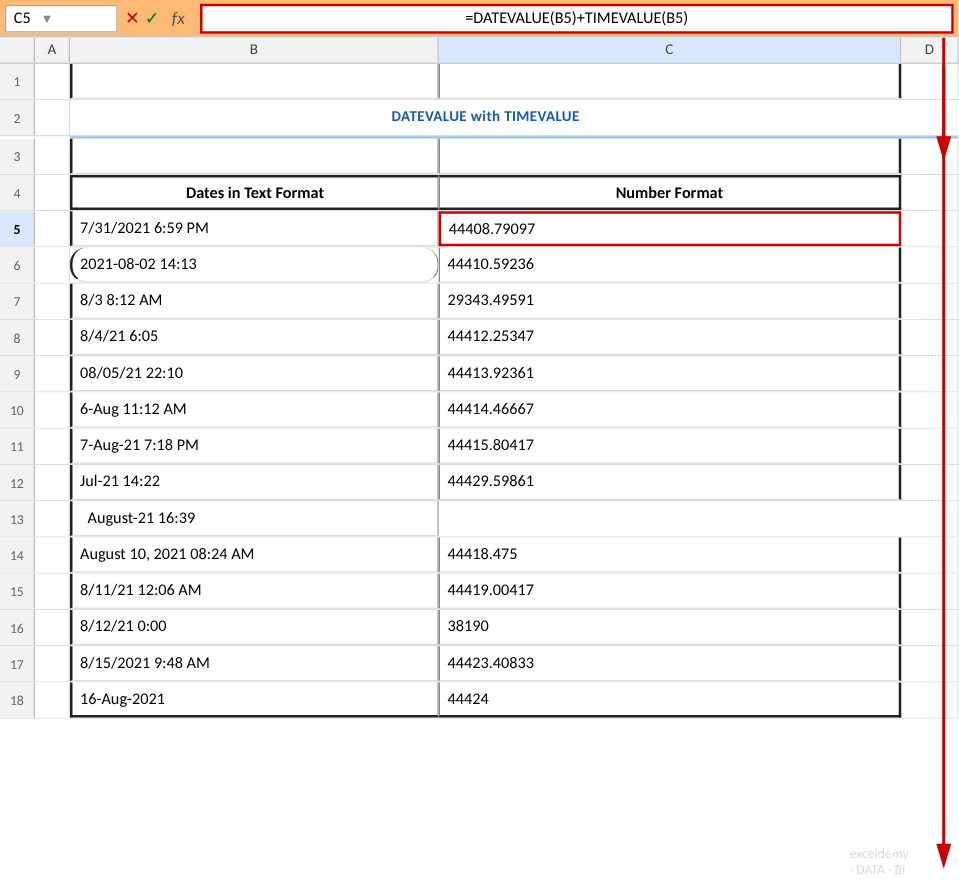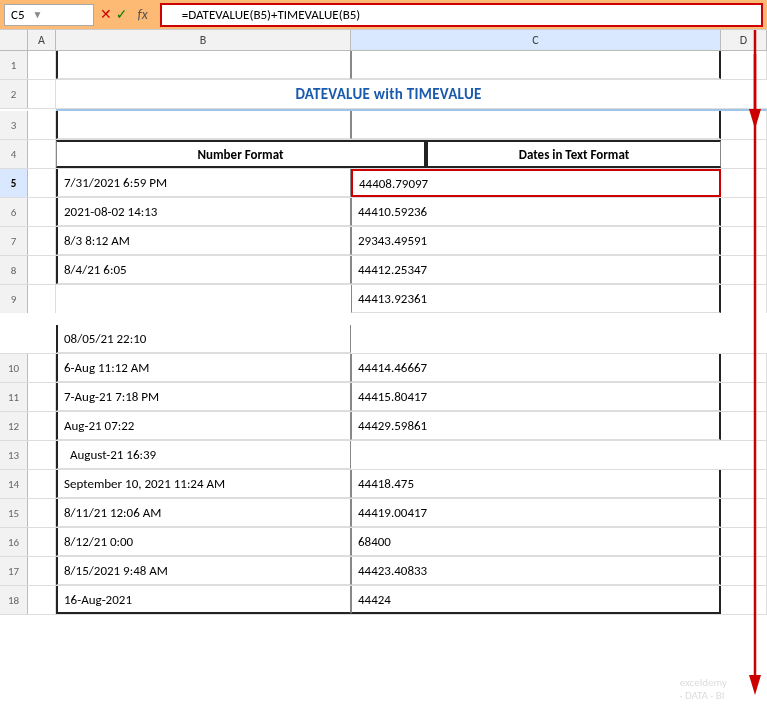--- a/index.html
+++ b/index.html
@@ -50,25 +50,26 @@
       color: #555;
       font-size: 14px;
       padding: 0 6px;
     }
     .formula-input {
       flex: 1;
       border: 2px solid #cc0000;
       height: 24px;
       display: flex;
       align-items: center;
-      padding: 0 20px;
+      padding: 0 6px;
       font-size: 13px;
       background: #fff;
       color: #000;
       font-family: Calibri, Arial, sans-serif;
+      justify-content: center;
     }
 
     
     .spreadsheet {
       display: flex;
       flex-direction: column;
       height: calc(712px - 30px);
       overflow: hidden;
       position: relative;
     }
@@ -154,21 +155,21 @@
       position: relative;
     }
     .cell.col-d {
       flex: 1;
     }
 
     
     .title-cell {
       font-weight: bold;
       color: #1a5aad;
-      font-size: 15px;
+      font-size: 12px;
       justify-content: center;
       letter-spacing: 0.3px;
     }
 
     
     .watermark {
       position: absolute;
       bottom: 10px;
       right: 40px;
       opacity: 0.15;
@@ -228,105 +229,105 @@
       <div class="grid-row">
         <div class="row-num">3</div>
         <div class="cell col-a"></div>
         <div class="cell col-b" style="border-left: 2px solid rgb(34, 34, 34); border-right: 1px solid rgb(136, 136, 136); border-bottom: 1px solid rgb(221, 221, 221);"></div>
         <div class="cell col-c" style="border-left: 1px solid rgb(136, 136, 136); border-right: 2px solid rgb(34, 34, 34); border-bottom: 1px solid rgb(221, 221, 221);"></div>
         <div class="cell col-d"></div>
       </div>
       <div class="grid-row">
         <div class="row-num">4</div>
         <div class="cell col-a"></div>
+        <div class="cell col-b" style="font-weight: bold; text-align: center; justify-content: center; border-width: 2px 1px 2px 2px; border-style: solid; border-color: rgb(34, 34, 34) rgb(136, 136, 136) rgb(34, 34, 34) rgb(34, 34, 34);">Dates in Text Format</div>
         <div class="cell col-c" style="font-weight: bold; text-align: center; justify-content: center; border-width: 2px 2px 2px 1px; border-style: solid; border-color: rgb(34, 34, 34) rgb(34, 34, 34) rgb(34, 34, 34) rgb(136, 136, 136);">Number Format</div>
-        <div class="cell col-b" style="font-weight: bold; text-align: center; justify-content: center; border-width: 2px 1px 2px 2px; border-style: solid; border-color: rgb(34, 34, 34) rgb(136, 136, 136) rgb(34, 34, 34) rgb(34, 34, 34);">Dates in Text Format</div>
         <div class="cell col-d"></div>
       </div>
       <div class="grid-row">
         <div class="row-num selected">5</div>
         <div class="cell col-a"></div>
         <div class="cell col-b" style="border-left: 2px solid rgb(34, 34, 34); border-right: 1px solid rgb(136, 136, 136); border-bottom: 1px solid rgb(221, 221, 221);">7/31/2021 6:59 PM</div>
         <div class="cell col-c" style="border: 2px solid rgb(204, 0, 0); z-index: 2;">44408.79097</div>
         <div class="cell col-d"></div>
       </div>
       <div class="grid-row">
         <div class="row-num">6</div>
         <div class="cell col-a"></div>
-        <div class="cell col-b" style="border-left: 2px solid rgb(34, 34, 34); border-right: 1px solid rgb(136, 136, 136); border-bottom: 1px solid rgb(221, 221, 221);">2021-08-02 14:13</div>
+        <div class="cell col-b" style="border-left: 2px solid rgb(34, 34, 34); border-right: 1px solid rgb(136, 136, 136); border-bottom: 1px solid rgb(221, 221, 221); border-radius: 13px;">2021-08-02 14:13</div>
         <div class="cell col-c" style="border-left: 1px solid rgb(136, 136, 136); border-right: 2px solid rgb(34, 34, 34); border-bottom: 1px solid rgb(221, 221, 221);">44410.59236</div>
         <div class="cell col-d"></div>
       </div>
       <div class="grid-row">
         <div class="row-num">7</div>
         <div class="cell col-a"></div>
         <div class="cell col-b" style="border-left: 2px solid rgb(34, 34, 34); border-right: 1px solid rgb(136, 136, 136); border-bottom: 1px solid rgb(221, 221, 221);">8/3 8:12 AM</div>
         <div class="cell col-c" style="border-left: 1px solid rgb(136, 136, 136); border-right: 2px solid rgb(34, 34, 34); border-bottom: 1px solid rgb(221, 221, 221);">29343.49591</div>
         <div class="cell col-d"></div>
       </div>
       <div class="grid-row">
         <div class="row-num">8</div>
         <div class="cell col-a"></div>
         <div class="cell col-b" style="border-left: 2px solid rgb(34, 34, 34); border-right: 1px solid rgb(136, 136, 136); border-bottom: 1px solid rgb(221, 221, 221);">8/4/21 6:05</div>
         <div class="cell col-c" style="border-left: 1px solid rgb(136, 136, 136); border-right: 2px solid rgb(34, 34, 34); border-bottom: 1px solid rgb(221, 221, 221);">44412.25347</div>
         <div class="cell col-d"></div>
       </div>
       <div class="grid-row">
         <div class="row-num">9</div>
         <div class="cell col-a"></div>
-        <div class="cell col-b" style="border-left: 2px solid rgb(34, 34, 34); border-right: 1px solid rgb(136, 136, 136); border-bottom: 1px solid rgb(221, 221, 221); margin-top: 40px;">08/05/21 22:10</div>
+        <div class="cell col-b" style="border-left: 2px solid rgb(34, 34, 34); border-right: 1px solid rgb(136, 136, 136); border-bottom: 1px solid rgb(221, 221, 221);">08/05/21 22:10</div>
         <div class="cell col-c" style="border-left: 1px solid rgb(136, 136, 136); border-right: 2px solid rgb(34, 34, 34); border-bottom: 1px solid rgb(221, 221, 221); text-align: right;">44413.92361</div>
         <div class="cell col-d"></div>
       </div>
       <div class="grid-row">
         <div class="row-num">10</div>
         <div class="cell col-a"></div>
         <div class="cell col-b" style="border-left: 2px solid rgb(34, 34, 34); border-right: 1px solid rgb(136, 136, 136); border-bottom: 1px solid rgb(221, 221, 221);">6-Aug 11:12 AM</div>
         <div class="cell col-c" style="border-left: 1px solid rgb(136, 136, 136); border-right: 2px solid rgb(34, 34, 34); border-bottom: 1px solid rgb(221, 221, 221);">44414.46667</div>
         <div class="cell col-d"></div>
       </div>
       <div class="grid-row">
         <div class="row-num">11</div>
         <div class="cell col-a"></div>
         <div class="cell col-b" style="border-left: 2px solid rgb(34, 34, 34); border-right: 1px solid rgb(136, 136, 136); border-bottom: 1px solid rgb(221, 221, 221);">7-Aug-21 7:18 PM</div>
         <div class="cell col-c" style="border-left: 1px solid rgb(136, 136, 136); border-right: 2px solid rgb(34, 34, 34); border-bottom: 1px solid rgb(221, 221, 221);">44415.80417</div>
         <div class="cell col-d"></div>
       </div>
       <div class="grid-row">
         <div class="row-num">12</div>
         <div class="cell col-a"></div>
-        <div class="cell col-b" style="border-left: 2px solid rgb(34, 34, 34); border-right: 1px solid rgb(136, 136, 136); border-bottom: 1px solid rgb(221, 221, 221);">Aug-21 07:22</div>
+        <div class="cell col-b" style="border-left: 2px solid rgb(34, 34, 34); border-right: 1px solid rgb(136, 136, 136); border-bottom: 1px solid rgb(221, 221, 221);">Jul-21 14:22</div>
         <div class="cell col-c" style="border-left: 1px solid rgb(136, 136, 136); border-right: 2px solid rgb(34, 34, 34); border-bottom: 1px solid rgb(221, 221, 221);">44429.59861</div>
         <div class="cell col-d"></div>
       </div>
       <div class="grid-row">
         <div class="row-num">13</div>
         <div class="cell col-a"></div>
         <div class="cell col-b" style="border-left: 2px solid rgb(34, 34, 34); border-right: 1px solid rgb(136, 136, 136); border-bottom: 1px solid rgb(221, 221, 221); padding-left: 12px;">August-21 16:39</div>
         <div class="cell col-d"></div>
       </div>
       <div class="grid-row">
         <div class="row-num">14</div>
         <div class="cell col-a"></div>
-        <div class="cell col-b" style="border-left: 2px solid rgb(34, 34, 34); border-right: 1px solid rgb(136, 136, 136); border-bottom: 1px solid rgb(221, 221, 221);">September 10, 2021 11:24 AM</div>
+        <div class="cell col-b" style="border-left: 2px solid rgb(34, 34, 34); border-right: 1px solid rgb(136, 136, 136); border-bottom: 1px solid rgb(221, 221, 221);">August 10, 2021 08:24 AM</div>
         <div class="cell col-c" style="border-left: 1px solid rgb(136, 136, 136); border-right: 2px solid rgb(34, 34, 34); border-bottom: 1px solid rgb(221, 221, 221);">44418.475</div>
         <div class="cell col-d"></div>
       </div>
       <div class="grid-row">
         <div class="row-num">15</div>
         <div class="cell col-a"></div>
         <div class="cell col-b" style="border-left: 2px solid rgb(34, 34, 34); border-right: 1px solid rgb(136, 136, 136); border-bottom: 1px solid rgb(221, 221, 221);">8/11/21 12:06 AM</div>
         <div class="cell col-c" style="border-left: 1px solid rgb(136, 136, 136); border-right: 2px solid rgb(34, 34, 34); border-bottom: 1px solid rgb(221, 221, 221); text-align: right;">44419.00417</div>
         <div class="cell col-d"></div>
       </div>
       <div class="grid-row">
         <div class="row-num">16</div>
         <div class="cell col-a"></div>
         <div class="cell col-b" style="border-left: 2px solid rgb(34, 34, 34); border-right: 1px solid rgb(136, 136, 136); border-bottom: 1px solid rgb(221, 221, 221);">8/12/21 0:00</div>
-        <div class="cell col-c" style="border-left: 1px solid rgb(136, 136, 136); border-right: 2px solid rgb(34, 34, 34); border-bottom: 1px solid rgb(221, 221, 221);">68400</div>
+        <div class="cell col-c" style="border-left: 1px solid rgb(136, 136, 136); border-right: 2px solid rgb(34, 34, 34); border-bottom: 1px solid rgb(221, 221, 221);">38190</div>
         <div class="cell col-d"></div>
       </div>
       <div class="grid-row">
         <div class="row-num">17</div>
         <div class="cell col-a"></div>
         <div class="cell col-b" style="border-left: 2px solid rgb(34, 34, 34); border-right: 1px solid rgb(136, 136, 136); border-bottom: 1px solid rgb(221, 221, 221);">8/15/2021 9:48 AM</div>
         <div class="cell col-c" style="border-left: 1px solid rgb(136, 136, 136); border-right: 2px solid rgb(34, 34, 34); border-bottom: 1px solid rgb(221, 221, 221);">44423.40833</div>
         <div class="cell col-d"></div>
       </div>
       <div class="grid-row">

